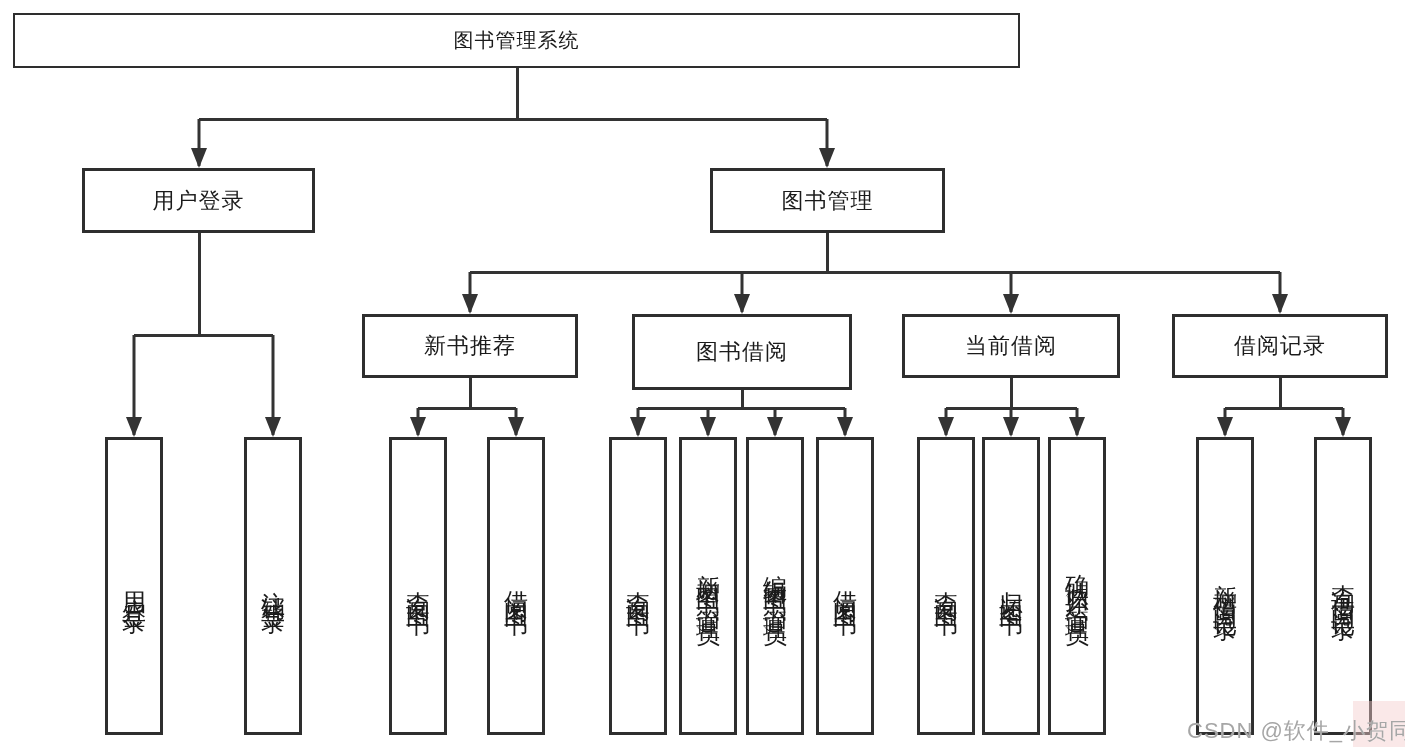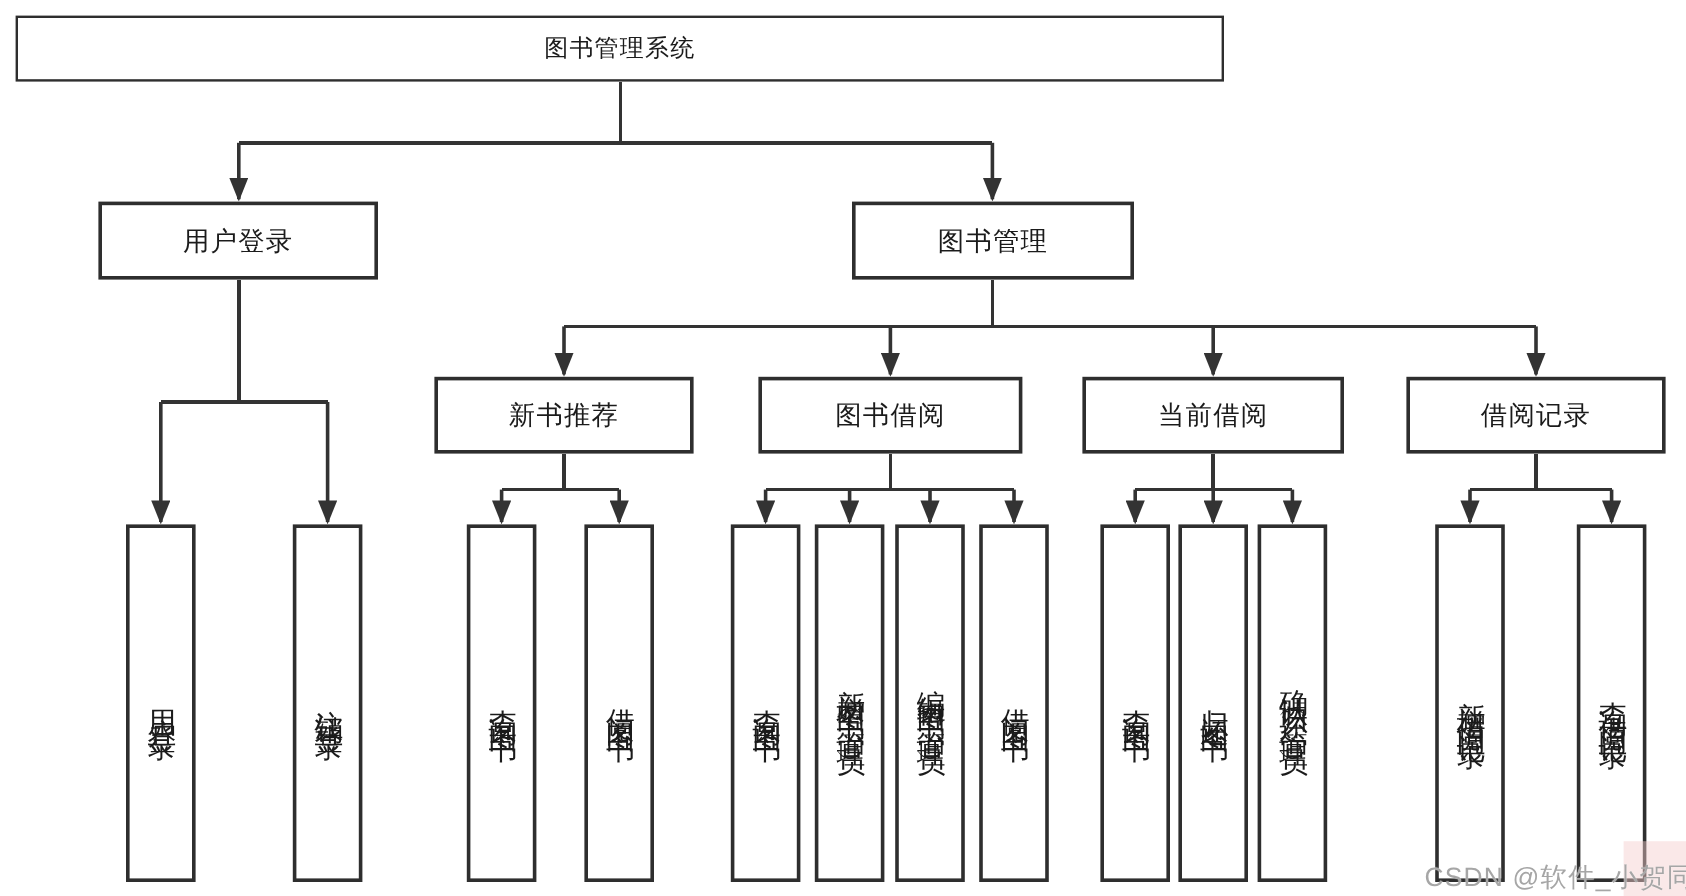--- a/index.html
+++ b/index.html
@@ -129,21 +129,21 @@
       <path d="M1343 408 V435" marker-end="url(#arrow)"></path>
     </g>
   </svg>
 
   <div class="node root" style="left:13px; top:13px; width:1007px; height:55px;">图书管理系统</div>
 
   <div class="node" style="left:82px; top:168px; width:233px; height:65px;">用户登录</div>
   <div class="node" style="left:710px; top:168px; width:235px; height:65px;">图书管理</div>
 
   <div class="node" style="left:362px; top:314px; width:216px; height:64px;">新书推荐</div>
-  <div class="node" style="left:632px; top:314px; width:220px; height:64px;">图书借阅</div>
+  <div class="node" style="left:632px; top:314px; width:220px; height:76px;">图书借阅</div>
   <div class="node" style="left:1172px; top:314px; width:216px; height:64px;">借阅记录</div>
   <div class="node" style="left:902px; top:314px; width:218px; height:64px;">当前借阅</div>
 
   <div class="leaf" style="left:105px;">
     <span>用户登录</span>
   </div>
   <div class="leaf" style="left:244px;">
     <span>注销登录</span>
   </div>
 

